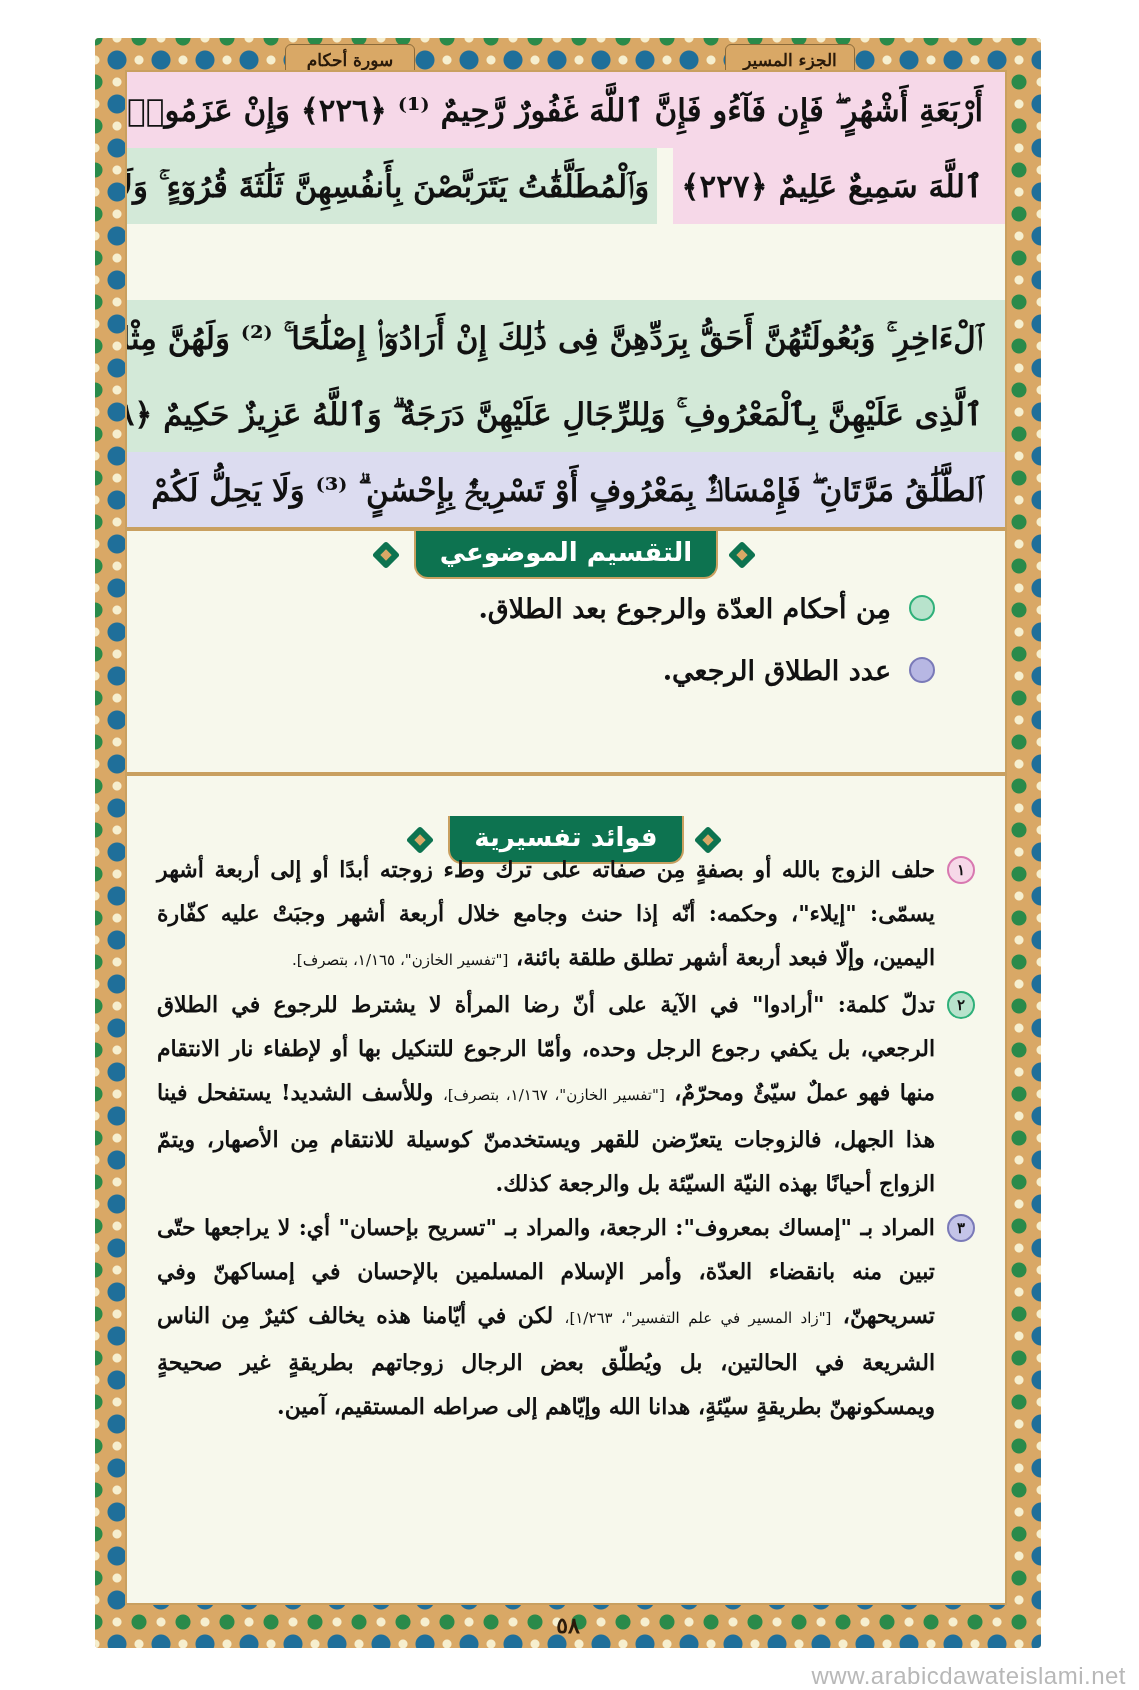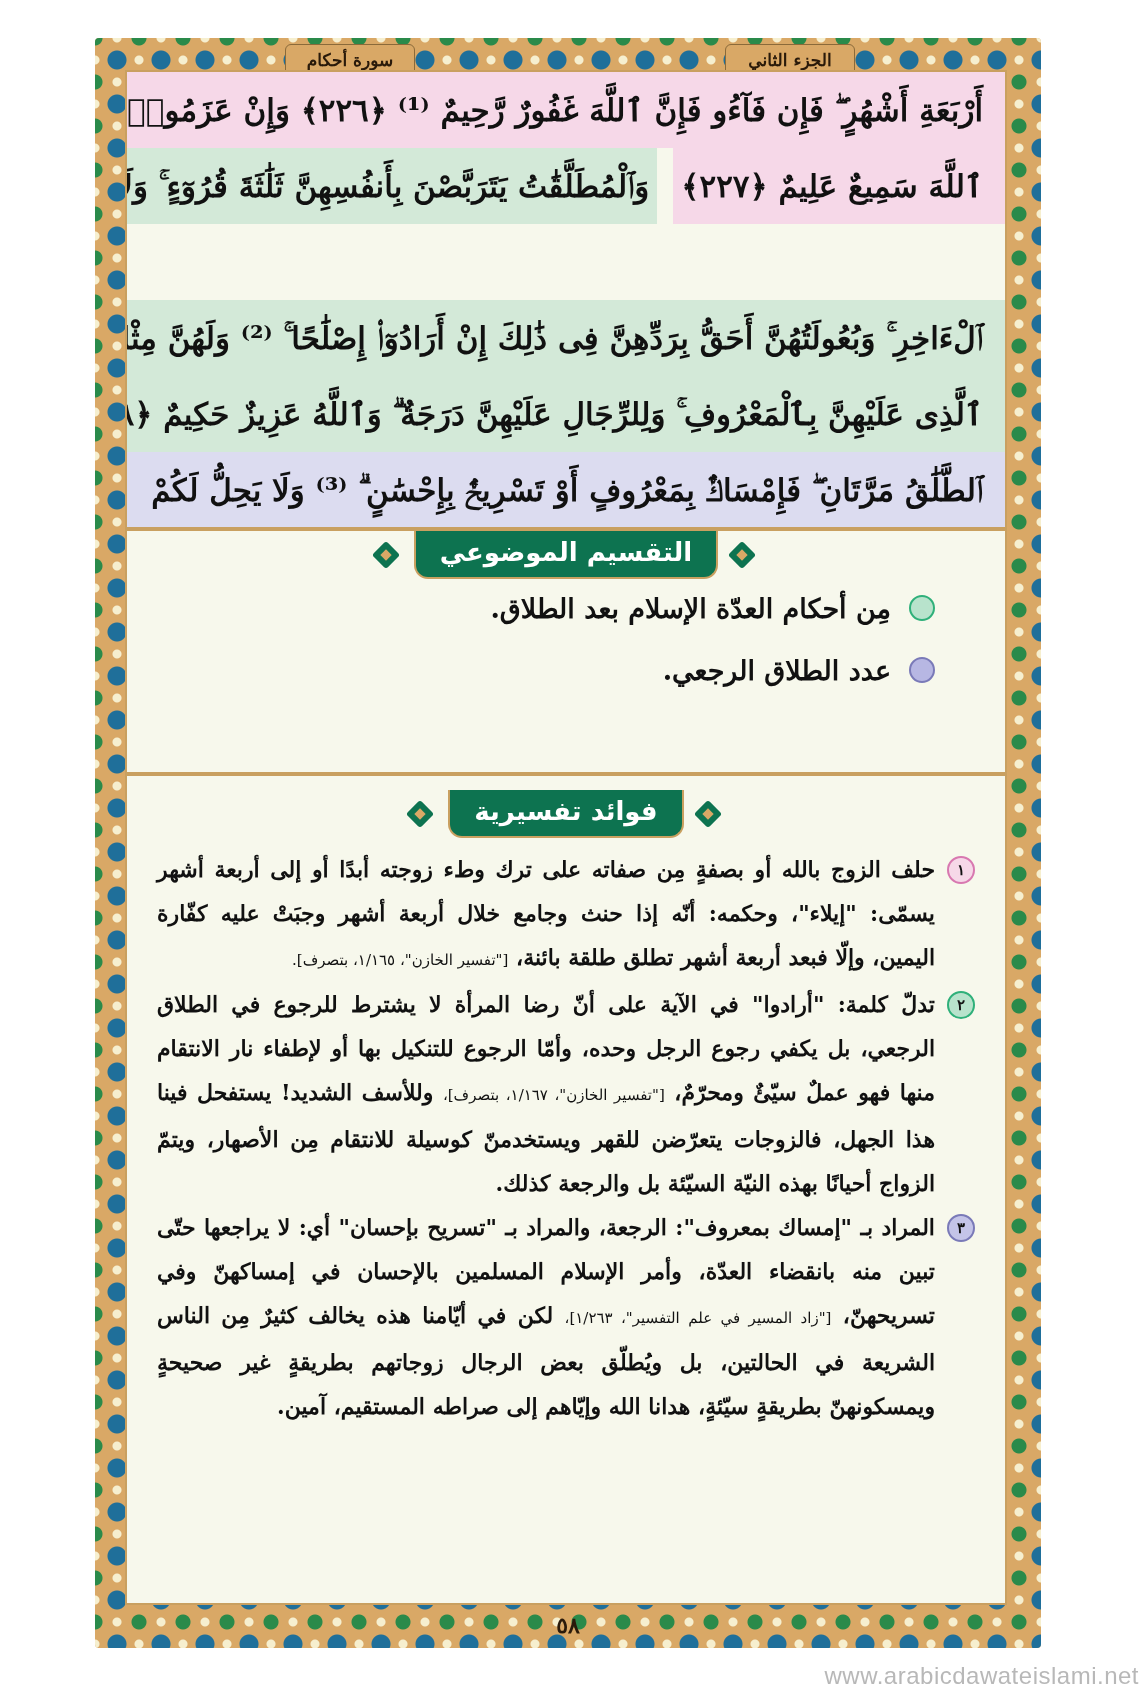--- a/index.html
+++ b/index.html
@@ -29,29 +29,29 @@
   .orn::before{content:"";position:absolute;left:8px;top:3px;width:20px;height:20px;background:#0d7350;transform:rotate(45deg);border-radius:3px;}
   .orn::after{content:"";position:absolute;left:14px;top:9px;width:8px;height:8px;background:#d9a866;transform:rotate(45deg);}
   .topics{position:absolute;right:70px;top:560px;direction:rtl;font-family:"DejaVu Serif",serif;font-weight:bold;font-size:27px;color:#111;}
   .topic{display:flex;align-items:center;gap:18px;height:62px;}
   .dot{width:22px;height:22px;border-radius:50%;flex:none;}
   .notes{position:absolute;left:30px;right:30px;top:845px;direction:rtl;font-family:"DejaVu Serif",serif;font-weight:bold;font-size:22px;line-height:44px;color:#111;text-align:justify;}
   .note{position:relative;padding-right:40px;margin-bottom:0;}
   .num{position:absolute;right:0;top:9px;width:24px;height:24px;border-radius:50%;display:flex;align-items:center;justify-content:center;font-size:15px;font-weight:bold;}
   .ref{font-size:15px;font-weight:normal;}
   .page-num{position:absolute;left:50%;transform:translateX(-50%);bottom:10px;font-size:22px;font-weight:bold;color:#2a1a0a;font-family:"DejaVu Serif",serif;}
-  .watermark{position:absolute;right:0;bottom:0;font-family:"Liberation Sans",sans-serif;font-size:24px;color:#b8b8b8;letter-spacing:0.5px;}
+  .watermark{position:absolute;right:13px;bottom:0;font-family:"Liberation Sans",sans-serif;font-size:24px;color:#b8b8b8;letter-spacing:0.5px;}
 </style>
 </head>
 <body>
 
 <div class="frame">
   <div class="border-pattern"></div>
 
-  <div class="header-cartouche hc-juz">الجزء الثاني</div>
+  <div class="header-cartouche hc-juz">الجزء المسير</div>
   <div class="header-cartouche hc-surah">سورة أحكام</div>
 
   <div class="panel">
 
     <div class="verses">
       <div class="vline pink" style="top:0;">
         <span>أَرْبَعَةِ أَشْهُرٍ ۖ فَإِن فَآءُو فَإِنَّ ٱللَّهَ غَفُورٌ رَّحِيمٌ ⁽¹⁾ ﴿٢٢٦﴾ وَإِنْ عَزَمُوا۟ ٱلطَّلَٰقَ فَإِنَّ</span>
       </div>
       <div class="vline" style="top:76px;padding:0;">
         <span class="vseg pink" style="padding-right:22px;margin-left:16px;">ٱللَّهَ سَمِيعٌ عَلِيمٌ ﴿٢٢٧﴾</span>
@@ -72,31 +72,31 @@
 
     <div class="badge-wrap" style="top:459px;">
       <span class="orn"></span>
       <span class="badge">التقسيم الموضوعي</span>
       <span class="orn"></span>
     </div>
 
     <div class="topics" style="top:505px;">
       <div class="topic">
         <span class="dot" style="background:#b8e3cc;border:2px solid #2fb07a;"></span>
-        <span>مِن أحكام العدّة الإسلام بعد الطلاق.</span>
+        <span>مِن أحكام العدّة والرجوع بعد الطلاق.</span>
       </div>
       <div class="topic">
         <span class="dot" style="background:#b7b7e3;border:2px solid #7a7ab8;"></span>
         <span>عدد الطلاق الرجعي.</span>
       </div>
     </div>
 
     <div class="section-sep" style="top:700px;"></div>
 
-    <div class="badge-wrap" style="top:718px;text-align:center;">
+    <div class="badge-wrap" style="top:744px;text-align:center;">
       <span class="orn"></span>
       <span class="badge">فوائد تفسيرية</span>
       <span class="orn"></span>
     </div>
 
     <div class="notes" style="top:775px;">
       <div class="note">
         <span class="num" style="background:#f6d8e8;border:2px solid #d878b0;">١</span>
         <span>حلف الزوج بالله أو بصفةٍ مِن صفاته على ترك وطء زوجته أبدًا أو إلى أربعة أشهر يسمّى: "إيلاء"، وحكمه: أنّه إذا حنث وجامع خلال أربعة أشهر وجبَتْ عليه كفّارة اليمين، وإلّا فبعد أربعة أشهر تطلق طلقة بائنة،</span>
         <span class="ref">["تفسير الخازن"، ١/١٦٥، بتصرف].</span>

